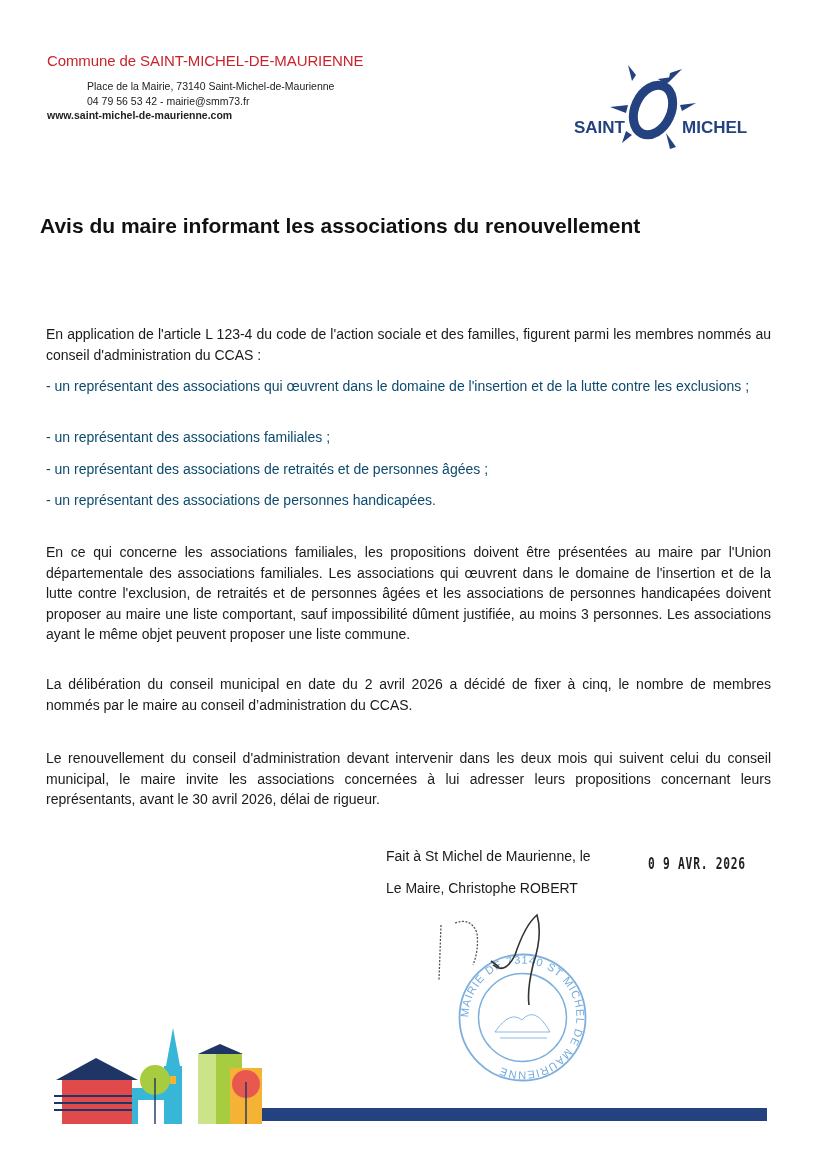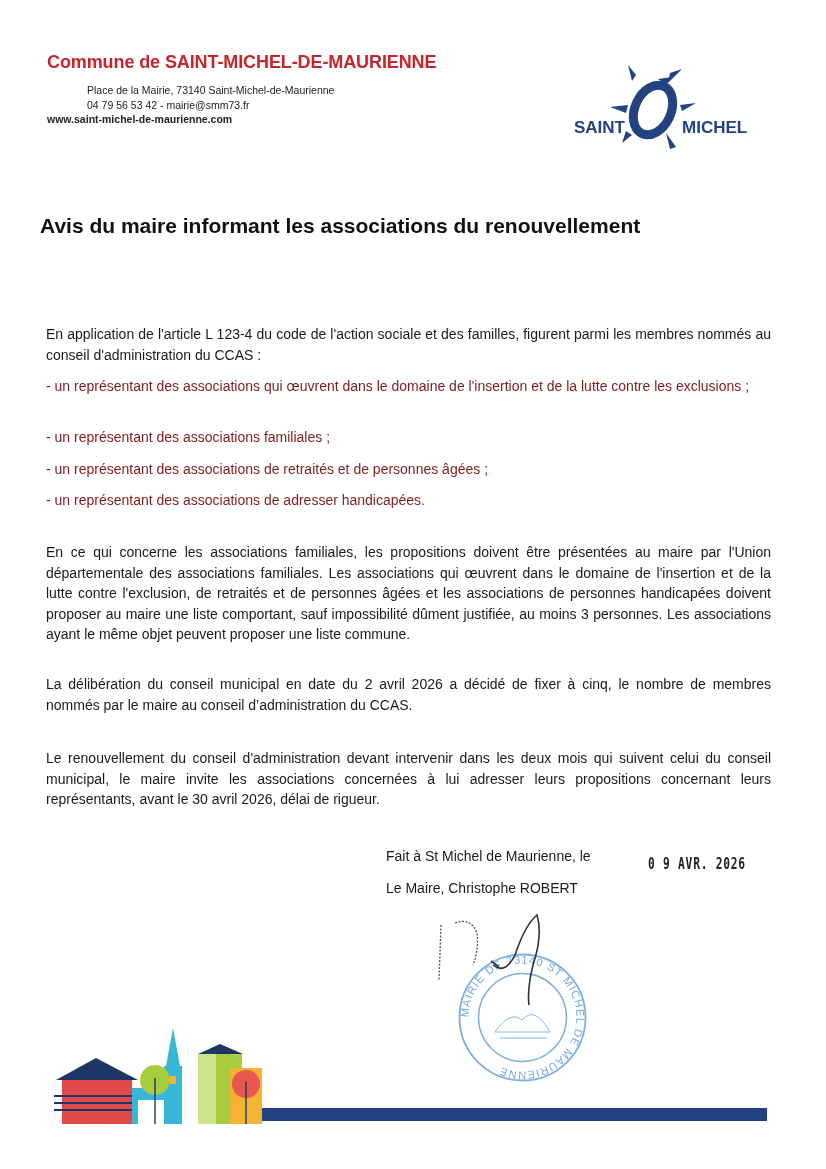--- a/index.html
+++ b/index.html
@@ -1,26 +1,26 @@
 <!DOCTYPE html>
 <html><head>
 <meta charset="utf-8">
 <style>
   html, body { margin: 0; padding: 0; background: #ffffff; }
   body { width: 826px; height: 1169px; position: relative; overflow: hidden; font-family: "Liberation Sans", sans-serif; color: #1a1a1a; }
   .abs { position: absolute; }
   .letterhead { left: 47px; top: 52px; }
-  .commune { color: #c8242b; font-weight: bold; font-size: 18px; letter-spacing: -0.1px; margin-bottom: 10px; }
+  .commune { color: #c8242b; font-weight: normal; font-size: 15px; letter-spacing: -0.1px; margin-bottom: 10px; }
   .addr { font-size: 10.5px; line-height: 15px; color: #222; margin-left: 40px; }
   .web { font-size: 10.5px; font-weight: bold; color: #222; }
   .logo { left: 570px; top: 55px; width: 210px; height: 100px; }
   .title { left: 40px; top: 210px; width: 746px; text-align: left; font-weight: bold; font-size: 21px; line-height: 31px; color: #111; }
   .body-text { left: 46px; width: 725px; font-size: 14px; line-height: 20.5px; text-align: justify; color: #1a1a1a; }
   .p1 { top: 324px; }
-  .bullets { left: 46px; width: 725px; font-size: 14px; line-height: 20.5px; color: #7f1d1d; }
+  .bullets { left: 46px; width: 725px; font-size: 14px; line-height: 20.5px; color: #0c4a6e; }
   .b1 { top: 376px; text-align: justify; }
   .b2 { top: 427px; }
   .b3 { top: 459px; }
   .b4 { top: 490px; }
   .p2 { top: 542px; }
   .p3 { top: 674px; }
   .p4 { top: 748px; }
   .sig1 { left: 386px; top: 848px; font-size: 14px; }
   .sig2 { left: 386px; top: 880px; font-size: 14px; }
   .stamp-date { left: 648px; top: 855px; font-family: "DejaVu Sans Mono", monospace; font-size: 15px; letter-spacing: 1px; transform: scaleX(0.75); transform-origin: left; color: #222; font-weight: bold; }
@@ -59,21 +59,21 @@
 </div>
 
 <div class="abs title">
   <div>Avis du maire informant les associations du renouvellement</div>
 </div>
 
 <div class="abs body-text p1">En application de l'article L 123-4 du code de l'action sociale et des familles, figurent parmi les membres nommés au conseil d'administration du CCAS :</div>
 <div class="abs bullets b1">- un représentant des associations qui œuvrent dans le domaine de l'insertion et de la lutte contre les exclusions ;</div>
 <div class="abs bullets b2">- un représentant des associations familiales ;</div>
 <div class="abs bullets b3">- un représentant des associations de retraités et de personnes âgées ;</div>
-<div class="abs bullets b4">- un représentant des associations de adresser handicapées.</div>
+<div class="abs bullets b4">- un représentant des associations de personnes handicapées.</div>
 <div class="abs body-text p2">En ce qui concerne les associations familiales, les propositions doivent être présentées au maire par l'Union départementale des associations familiales. Les associations qui œuvrent dans le domaine de l'insertion et de la lutte contre l'exclusion, de retraités et de personnes âgées et les associations de personnes handicapées doivent proposer au maire une liste comportant, sauf impossibilité dûment justifiée, au moins 3 personnes. Les associations ayant le même objet peuvent proposer une liste commune.</div>
 <div class="abs body-text p3">La délibération du conseil municipal en date du 2 avril 2026 a décidé de fixer à cinq, le nombre de membres nommés par le maire au conseil d’administration du CCAS.</div>
 <div class="abs body-text p4">Le renouvellement du conseil d'administration devant intervenir dans les deux mois qui suivent celui du conseil municipal, le maire invite les associations concernées à lui adresser leurs propositions concernant leurs représentants, avant le 30 avril 2026, délai de rigueur.</div>
 
 <div class="abs sig1">Fait à St Michel de Maurienne, le</div>
 <div class="abs stamp-date">0 9 AVR. 2026</div>
 <div class="abs sig2">Le Maire, Christophe ROBERT</div>
 
 <div class="abs seal">
   <svg width="135" height="135" viewBox="0 0 135 135">

